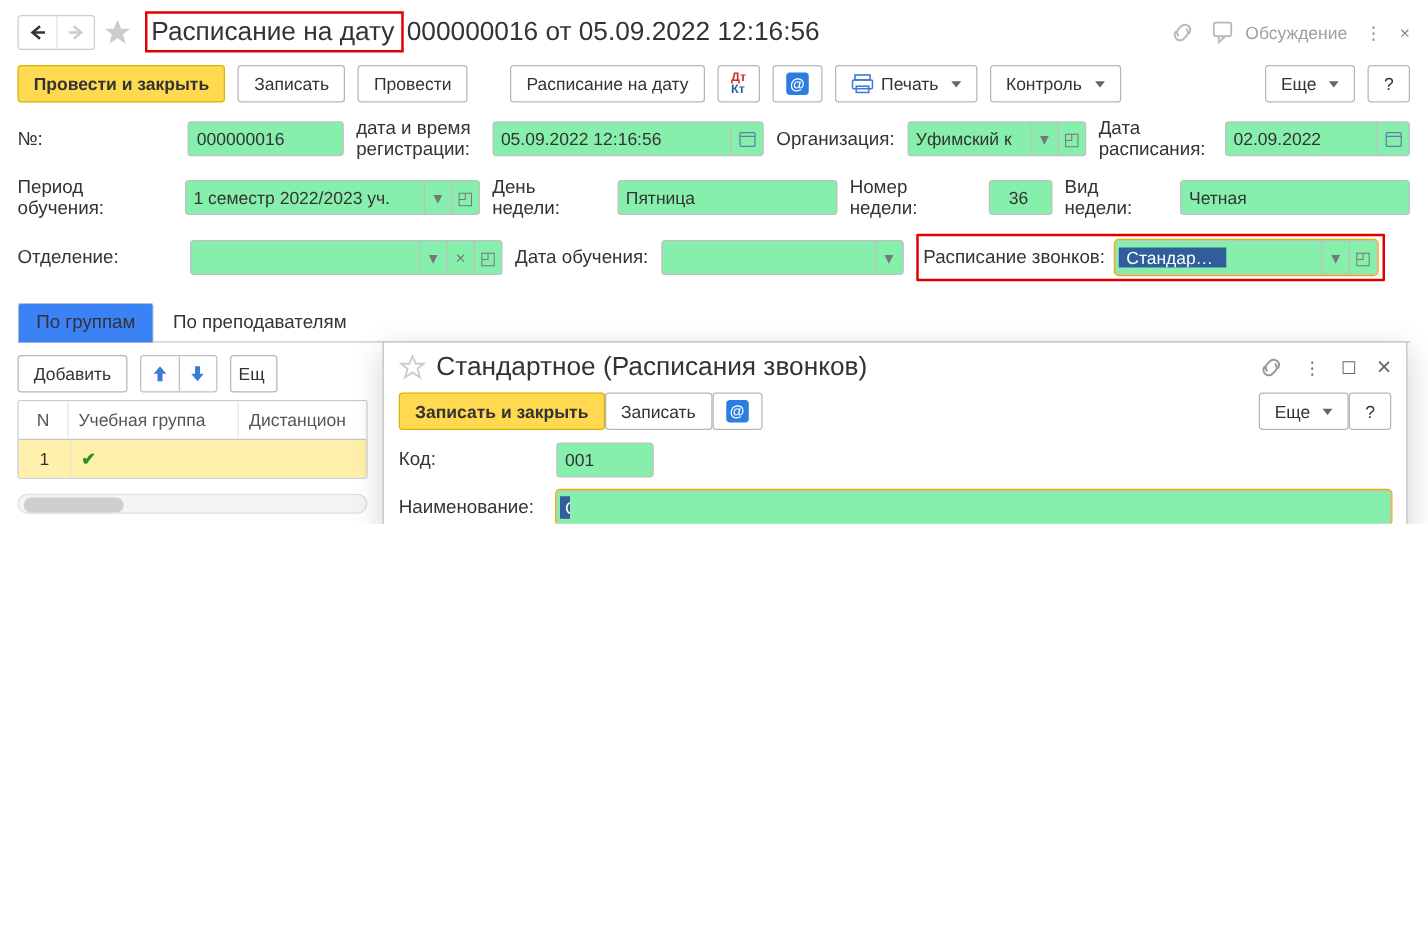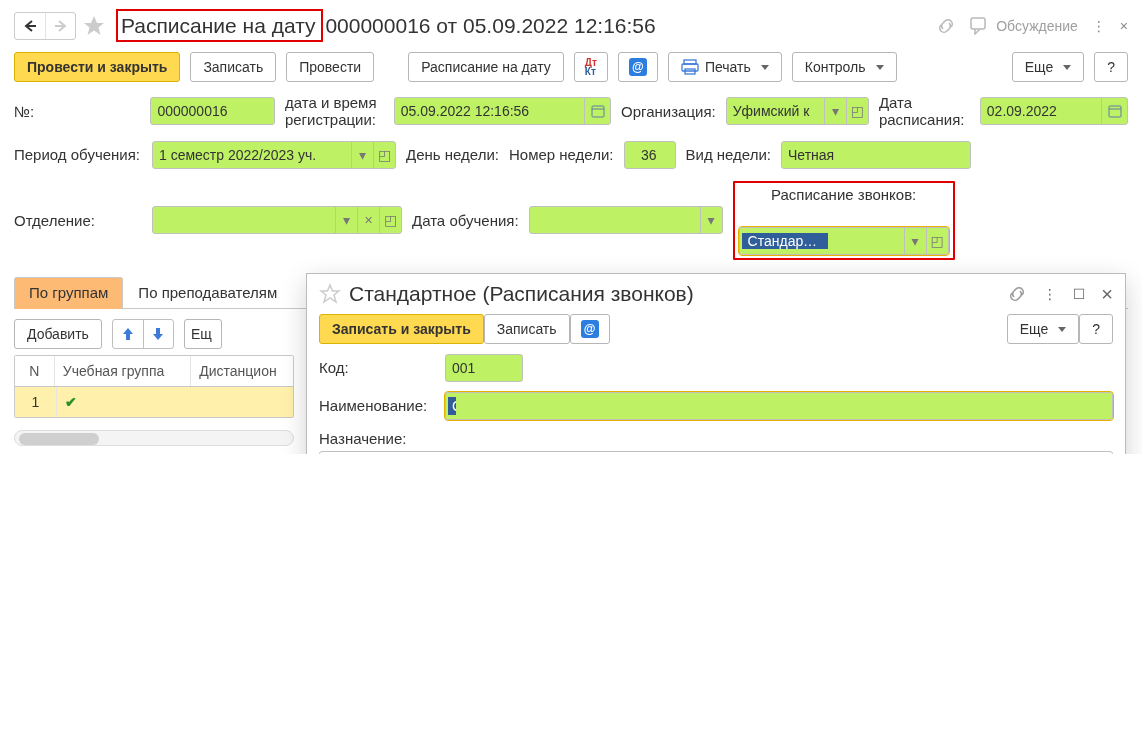--- a/index.html
+++ b/index.html
@@ -21,21 +21,21 @@
   .toolbar { display:flex; align-items:center; gap:10px; margin-top:8px; flex-wrap:wrap; }
   .btn { height:30px; border:1px solid #b6b6b6; border-radius:3px; background:#fff; padding:0 12px; display:inline-flex; align-items:center; gap:6px; cursor:pointer; white-space:nowrap; font-size:14px; }
   .btn.yellow { background:#ffd94f; border-color:#d9b300; font-weight:bold; color:#333; }
   .btn.small { padding:0 10px; }
   .btn.drop::after { content:""; border-left:4px solid transparent; border-right:4px solid transparent; border-top:5px solid #666; margin-left:4px; }
   .gap { width:14px; }
 
   
   .form-row { display:flex; align-items:center; gap:10px; margin-top:12px; flex-wrap:nowrap; }
   .lbl { font-size:15px; color:#333; line-height:1.15; }
-  .input { height:28px; border:1px solid #c0c0c0; border-radius:3px; display:flex; align-items:center; background:#bef264; }
+  .input { height:28px; border:1px solid #c0c0c0; border-radius:3px; display:flex; align-items:center; background:#86efac; }
   .input.split > .txt { flex:1; padding:0 6px; overflow:hidden; text-overflow:ellipsis; white-space:nowrap; }
   .input .seg { width:22px; height:100%; border-left:1px solid #c0c0c0; display:flex; align-items:center; justify-content:center; color:#777; }
   .input .seg.wide { width:26px; }
   .w-num { width:126px; }
   .w-dt { width:220px; }
   .w-org { width:145px; }
   .w-date { width:150px; }
   .w-sem { width:244px; }
   .w-day { width:182px; }
   .w-wk { width:52px; text-align:right; padding-right:12px; }
@@ -43,26 +43,26 @@
   .w-even { width:190px; }
   .w-dept { width:250px; }
   .w-form { width:194px; }
   .w-bell { width:210px; }
   .w-bell .txt { background:#2f5e9a; color:#fff; padding:1px 4px; border-radius:0; margin:2px 2px; flex:0 0 auto; }
   .w-bell > .txt { flex:0; }
   .w-bell .pad { flex:1; }
   .input.hi { outline:1px solid #e8b100; }
 
   .redbox { border:2px solid #e10000; padding:3px 4px; border-radius:1px; }
-  .redbox.flex { display:flex; align-items:center; gap:24px;flex-direction:column; }
+  .redbox.flex { display:flex; align-items:center; gap:8px; }
 
   
   .tabs { margin-top:16px; border-bottom:1px solid #c8c8c8; display:flex; }
   .tab { padding:6px 14px 8px; border:1px solid transparent; border-bottom:none; font-size:15px; cursor:pointer; position:relative; top:1px; }
-  .tab.active { border-color:#c8c8c8; background:#fdba74; border-radius:3px 3px 0 0; }
+  .tab.active { border-color:#c8c8c8; background:#3b82f6; border-radius:3px 3px 0 0; }
 
   
   .sub { display:flex; align-items:center; gap:10px; margin-top:10px; }
   .arrgrp { display:flex; border:1px solid #c0c0c0; border-radius:3px; height:30px; overflow:hidden; }
   .arrgrp > div { width:30px; display:flex; align-items:center; justify-content:center; }
   .arrgrp > div + div { border-left:1px solid #c0c0c0; }
 
   .tbl { border:1px solid #c8c8c8; border-radius:2px; margin-top:6px; }
   .tbl .hd, .tbl .row { display:flex; }
   .tbl .hd { background:#fff; border-bottom:1px solid #c8c8c8; }
@@ -227,20 +227,23 @@
   </div>
 
   <div class="form-row">
     <div class="lbl" style="width:128px">Период обучения:</div>
     <div class="input split w-sem">
       <span class="txt">1 семестр 2022/2023 уч.</span>
       <span class="seg">▾</span>
       <span class="seg">◰</span>
     </div>
     <div class="lbl">День недели:</div>
+    <div class="input split w-day">
+        <span class="txt">Пятница</span>
+      </div>
     <div class="lbl">Номер недели:</div>
     <div class="input split w-wk">
         <span class="txt">36</span>
       </div>
     <div class="lbl">Вид недели:</div>
     <div class="input split w-even">
         <span class="txt">Четная</span>
       </div>
   </div>
 

